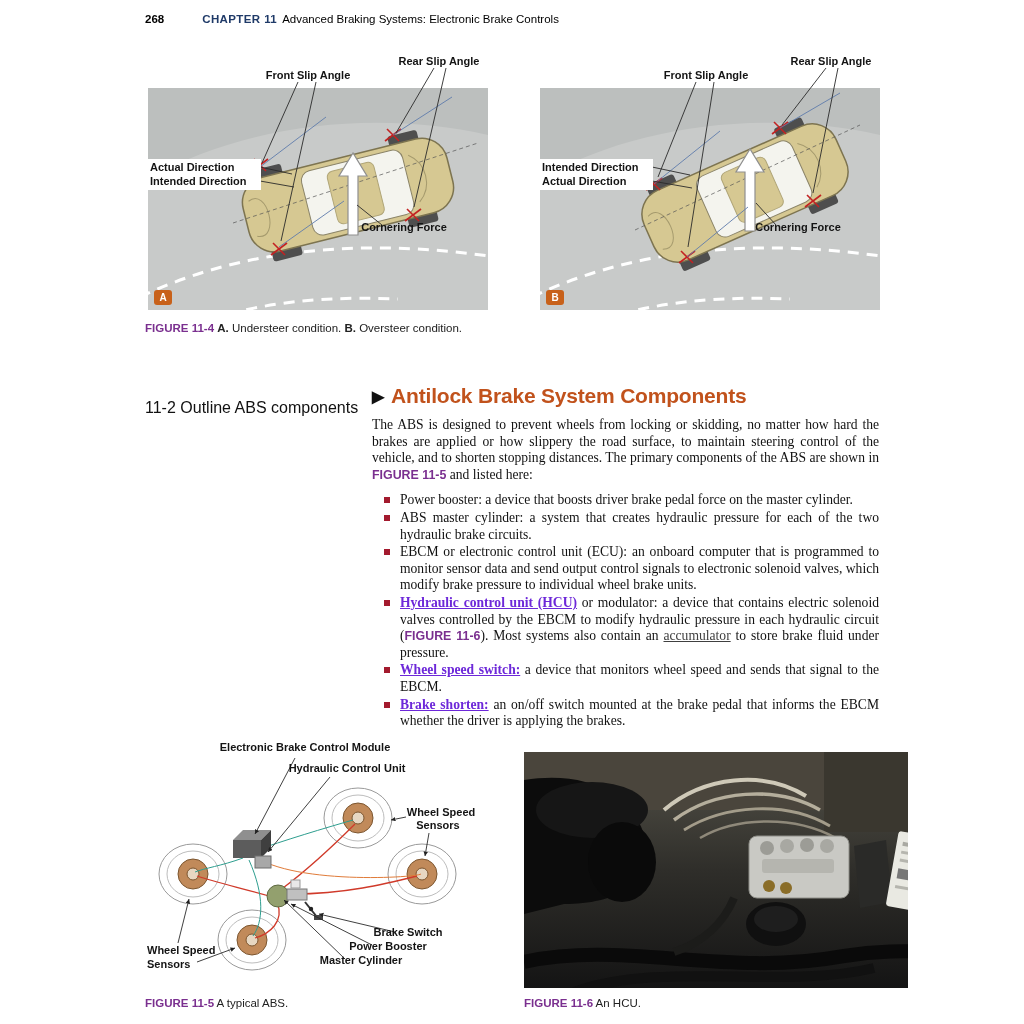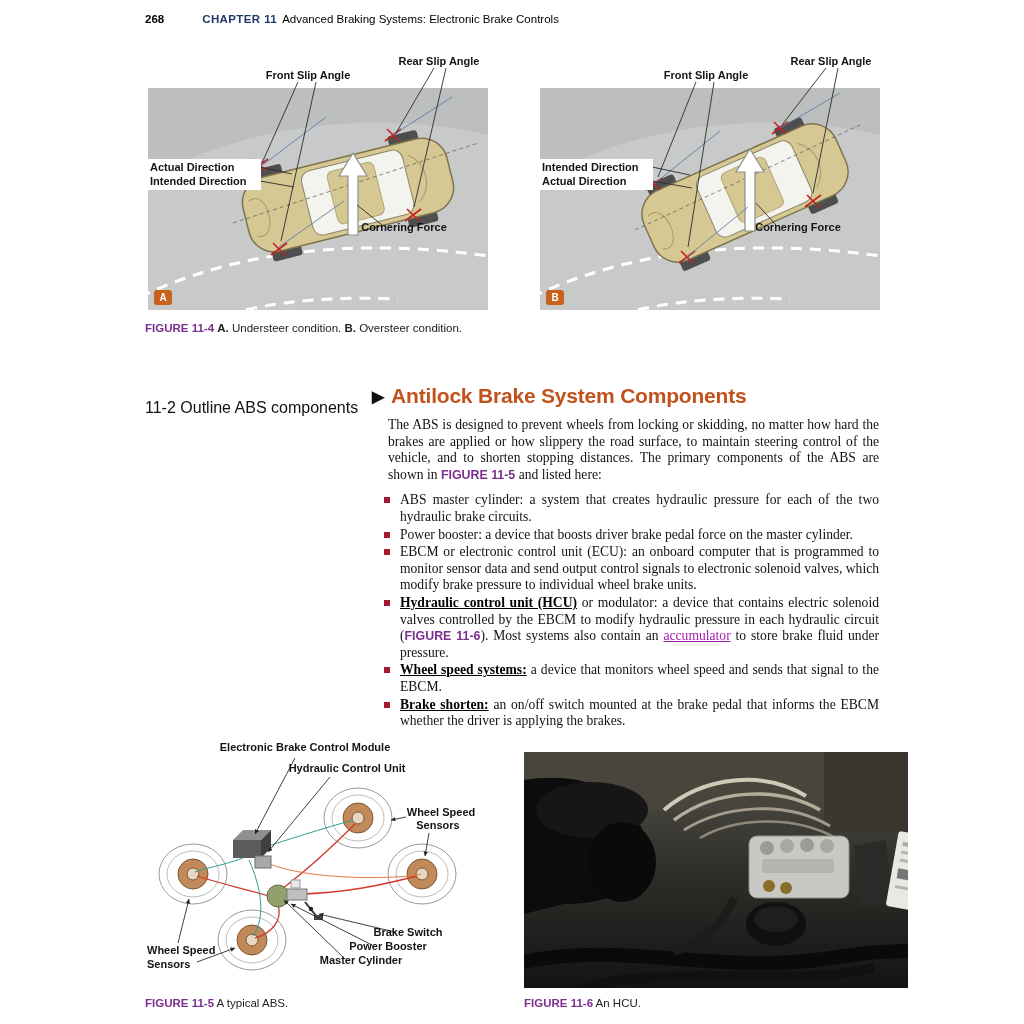--- a/index.html
+++ b/index.html
@@ -33,23 +33,23 @@
   .cap5 { left:145px; top:997px; }
   .cap6 { left:524px; top:997px; }
 
   
   .margin-note { position:absolute; left:145px; top:399px; width:215px; font-family:"Liberation Sans",sans-serif; font-size:16px; color:#111; margin:0; }
 
   
   .main-col { position:absolute; left:372px; top:368px; width:507px; }
   .section-head { margin:16px 0 9px 0; font-family:"Liberation Sans",sans-serif; font-size:21px; font-weight:bold; color:#c1521c; letter-spacing:-0.2px; }
   .head-arrow { color:#111; font-size:16px; margin-right:7px; vertical-align:1px; }
-  .body-text { font-size:13.6px; line-height:16.6px; text-align:justify; margin:0 0 9px 16px; }
-  .link { color:#a21caf; text-decoration:underline; cursor:pointer; }
-  .term-link { color:#000000; font-weight:bold; text-decoration:underline; cursor:pointer; }
+  .body-text { font-size:13.6px; line-height:16.6px; text-align:justify; margin:0 0 9px 0; }
+  .link { color:#404040; text-decoration:underline; cursor:pointer; }
+  .term-link { color:#6d28d9; font-weight:bold; text-decoration:underline; cursor:pointer; }
   .figref-inline { color:#7a2f8f; font-weight:bold; font-family:"Liberation Sans",sans-serif; font-size:12.4px; cursor:pointer; }
 
   .bullets { margin-top:9px; }
   .bullet { position:relative; padding-left:28px; font-size:13.6px; line-height:16.6px; text-align:justify; margin-bottom:1px; }
   .sq { position:absolute; left:12px; top:5px; width:6px; height:6px; background:#a31a2e; }
 
   
   .fig5 { position:absolute; left:145px; top:736px; width:402px; height:258px; }
   .fig5 svg { width:402px; height:258px; display:block; }
   .wire-red { fill:none; stroke:#d03a2a; stroke-width:1.3; }
@@ -189,25 +189,25 @@
   <p class="caption cap4"><span class="figref">FIGURE 11-4</span> <b>A.</b> <span>Understeer condition.</span> <b>B.</b> <span>Oversteer condition.</span></p>
 
   <p class="margin-note">11-2 Outline ABS components</p>
 
   <div class="main-col">
     <h1 class="section-head"><span class="head-arrow">▶</span><span>Antilock Brake System Components</span></h1>
 
     <p class="body-text"><span>The ABS is designed to prevent wheels from locking or skidding, no matter how hard the brakes are applied or how slippery the road surface, to maintain steering control of the vehicle, and to shorten stopping distances. The primary components of the ABS are shown in</span> <span class="figref-inline">FIGURE 11-5</span> <span>and listed here:</span></p>
 
     <div class="bullets">
+      <div class="bullet"><span class="sq"></span><span>Power booster: a device that boosts driver brake pedal force on the master cylinder.</span></div>
       <div class="bullet"><span class="sq"></span><span>ABS master cylinder: a system that creates hydraulic pressure for each of the two hydraulic brake circuits.</span></div>
-      <div class="bullet"><span class="sq"></span><span>Power booster: a device that boosts driver brake pedal force on the master cylinder.</span></div>
       <div class="bullet"><span class="sq"></span><span>EBCM or electronic control unit (ECU): an onboard computer that is programmed to monitor sensor data and send output control signals to electronic solenoid valves, which modify brake pressure to individual wheel brake units.</span></div>
       <div class="bullet"><span class="sq"></span><span class="term-link">Hydraulic control unit (HCU)</span><span> or modulator: a device that contains electric solenoid valves controlled by the EBCM to modify hydraulic pressure in each hydraulic circuit (</span><span class="figref-inline">FIGURE 11-6</span><span>). Most systems also contain an </span><span class="link">accumulator</span><span> to store brake fluid under pressure.</span></div>
-      <div class="bullet"><span class="sq"></span><span class="term-link">Wheel speed systems:</span><span> a device that monitors wheel speed and sends that signal to the EBCM.</span></div>
+      <div class="bullet"><span class="sq"></span><span class="term-link">Wheel speed switch:</span><span> a device that monitors wheel speed and sends that signal to the EBCM.</span></div>
       <div class="bullet"><span class="sq"></span><span class="term-link">Brake shorten:</span><span> an on/off switch mounted at the brake pedal that informs the EBCM whether the driver is applying the brakes.</span></div>
     </div>
   </div>
 
   <div class="fig5">
     <svg viewBox="0 0 402 258">
       <defs>
         <marker id="ar5" markerWidth="7" markerHeight="7" refX="5" refY="2.5" orient="auto">
             <path d="M0,0 L5,2.5 L0,5 Z" fill="#222"></path>
           </marker>

